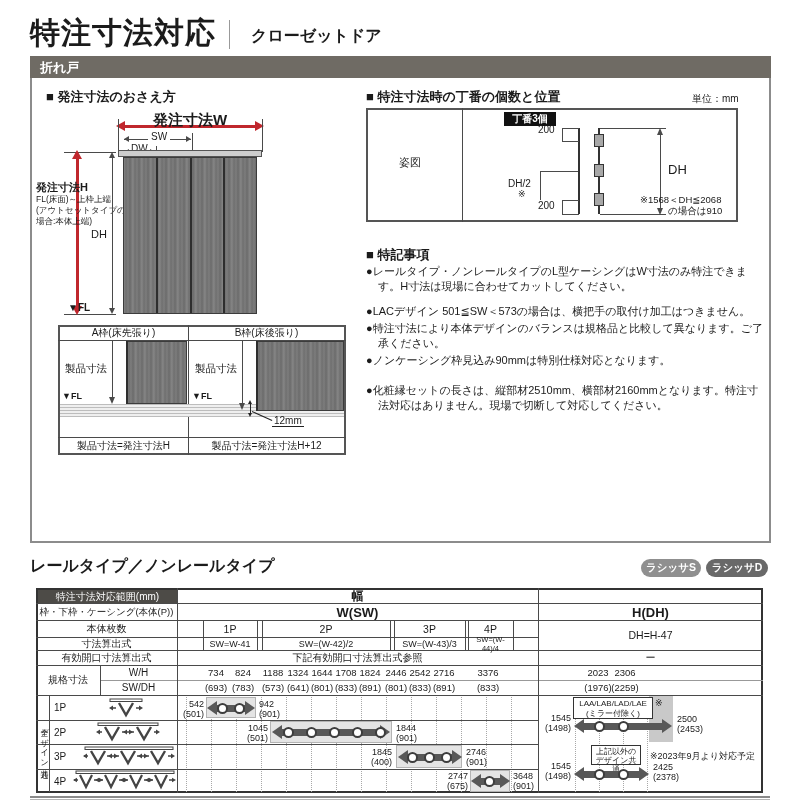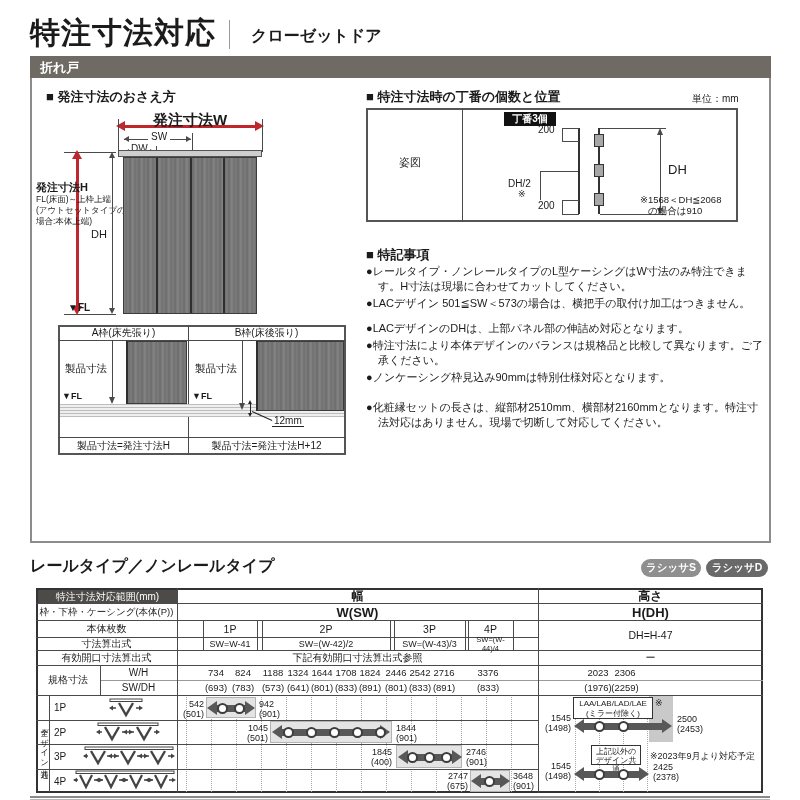--- a/index.html
+++ b/index.html
@@ -145,27 +145,26 @@
   <div class="t" style="left:518px;top:189px;font-size:9px">※</div>
 
   <div class="hl" style="left:600px;top:128px;width:66px"></div>
   <div class="hl" style="left:600px;top:214px;width:66px"></div>
   <div class="vl" style="left:660px;top:133px;height:77px"></div>
   <div class="tri" style="left:657px;top:128px;border-bottom:7px solid #4a4a4a;border-left:3.5px solid transparent;border-right:3.5px solid transparent"></div>
   <div class="tri" style="left:657px;top:208px;border-top:7px solid #4a4a4a;border-left:3.5px solid transparent;border-right:3.5px solid transparent"></div>
   <div class="t" style="left:668px;top:162px;font-size:13px">DH</div>
 
   <div class="t" style="left:640px;top:194px;font-size:9.5px">※1568＜DH≦2068</div>
-  <div class="t" style="left:648px;top:205px;font-size:9.5px">の場合は910</div>
+  <div class="t" style="left:668px;top:205px;font-size:9.5px">の場合は910</div>
 
   <div class="t" style="left:366px;top:246px;font-size:13px;font-weight:bold">■ 特記事項</div>
   <div class="t" style="left:366px;top:264px;width:402px;white-space:normal;font-size:11px;line-height:15px">
-    <div style="text-indent:-12px;padding-left:12px;margin-bottom:2px">●レールタイプ・ノンレールタイプのL型ケーシングはW寸法のみ特注できます。H寸法は現場に合わせてカットしてください。</div>
-    <div style="text-indent:-12px;padding-left:12px;margin-bottom:10px">●LACデザイン 501≦SW＜573の場合は、横把手の取付け加工はつきません。</div>
-    <div style="text-indent:-12px;padding-left:12px;margin-bottom:2px">●LACデザインのDHは、上部パネル部の伸詰め対応となります。</div>
+    <div style="text-indent:-12px;padding-left:12px;margin-bottom:10px">●レールタイプ・ノンレールタイプのL型ケーシングはW寸法のみ特注できます。H寸法は現場に合わせてカットしてください。</div>
+    <div style="text-indent:-12px;padding-left:12px;margin-bottom:2px">●LACデザイン 501≦SW＜573の場合は、横把手の取付け加工はつきません。</div>
     <div style="text-indent:-12px;padding-left:12px;margin-bottom:2px">●特注寸法により本体デザインのバランスは規格品と比較して異なります。ご了承ください。</div>
     <div style="text-indent:-12px;padding-left:12px">●ノンケーシング枠見込み90mmは特別仕様対応となります。</div>
     <div style="text-indent:-12px;padding-left:12px;margin-top:15px">●化粧縁セットの長さは、縦部材2510mm、横部材2160mmとなります。特注寸法対応はありません。現場で切断して対応してください。</div>
   </div>
 
   <div class="t" style="left:30px;top:556px;font-size:16px;font-weight:bold">レールタイプ／ノンレールタイプ</div>
   <div class="cell" style="left:641px;top:559px;width:60px;height:18px;background:#8f8f8f;color:#fff;font-size:10.5px;font-weight:bold;border-radius:9px">ラシッサS</div>
   <div class="cell" style="left:706px;top:559px;width:62px;height:18px;background:#696969;color:#fff;font-size:10.5px;font-weight:bold;border-radius:9px">ラシッサD</div>
 
   <div class="t" style="left:36px;top:588px;width:727px;height:205px;border:2px solid #333;box-sizing:border-box"></div>
@@ -207,21 +206,20 @@
   <div class="vl" style="left:262px;top:620px;height:30px"></div>
   <div class="vl" style="left:390px;top:620px;height:30px"></div>
   <div class="vl" style="left:394px;top:620px;height:30px"></div>
   <div class="vl" style="left:465px;top:620px;height:30px"></div>
   <div class="vl" style="left:468px;top:620px;height:30px"></div>
   <div class="vl" style="left:513px;top:620px;height:30px"></div>
   <div class="vl" style="left:49px;top:695px;height:97px"></div>
 
   <div class="cell" style="left:38px;top:590px;width:139px;height:13px;background:#4d4b47;color:#fff;font-size:10px">特注寸法対応範囲(mm)</div>
   <div class="cell" style="left:177px;top:589px;width:361px;height:14px;font-size:12px;font-weight:bold">幅</div>
-  <div class="cell" style="left:538px;top:589px;width:225px;height:14px;font-size:12px;font-weight:bold">高さ</div>
 
   <div class="cell" style="left:36px;top:604px;width:141px;height:16px;font-size:9.5px">枠・下枠・ケーシング(本体(P))</div>
   <div class="cell" style="left:177px;top:604px;width:361px;height:16px;font-size:13px;font-weight:bold">W(SW)</div>
   <div class="cell" style="left:538px;top:604px;width:225px;height:16px;font-size:13px;font-weight:bold">H(DH)</div>
 
   <div class="cell" style="left:36px;top:621px;width:141px;height:16px;font-size:10px">本体枚数</div>
   <div class="cell" style="left:203px;top:621px;width:54px;height:16px;font-size:10.5px">1P</div>
   <div class="cell" style="left:262px;top:621px;width:128px;height:16px;font-size:10.5px">2P</div>
   <div class="cell" style="left:394px;top:621px;width:71px;height:16px;font-size:10.5px">3P</div>
   <div class="cell" style="left:468px;top:621px;width:45px;height:16px;font-size:10.5px">4P</div>

